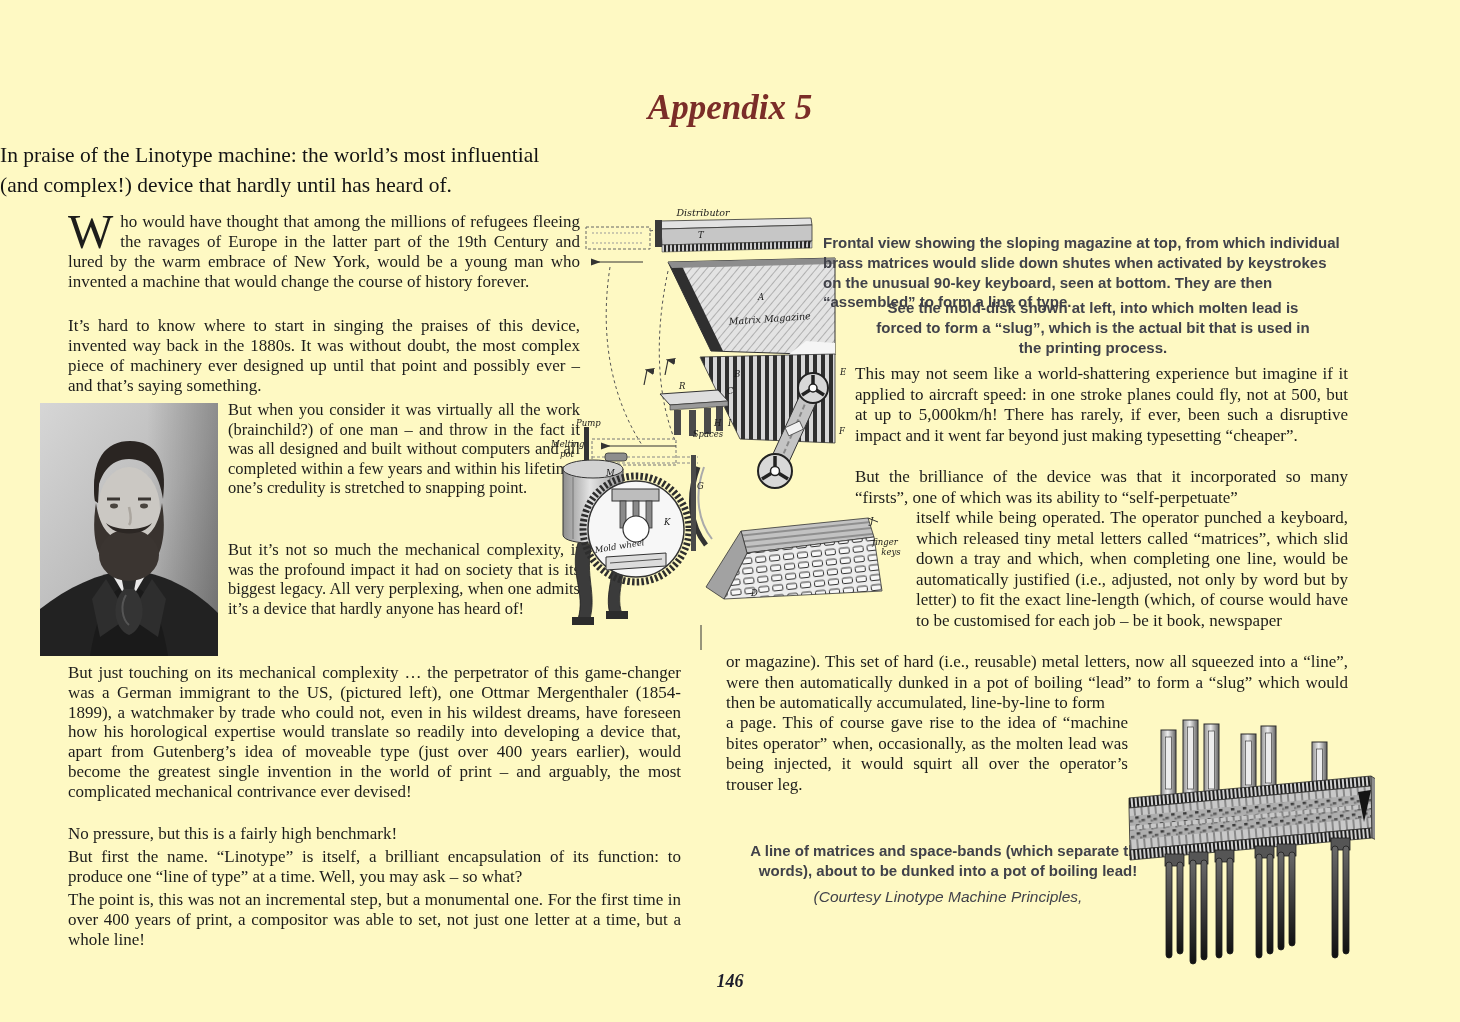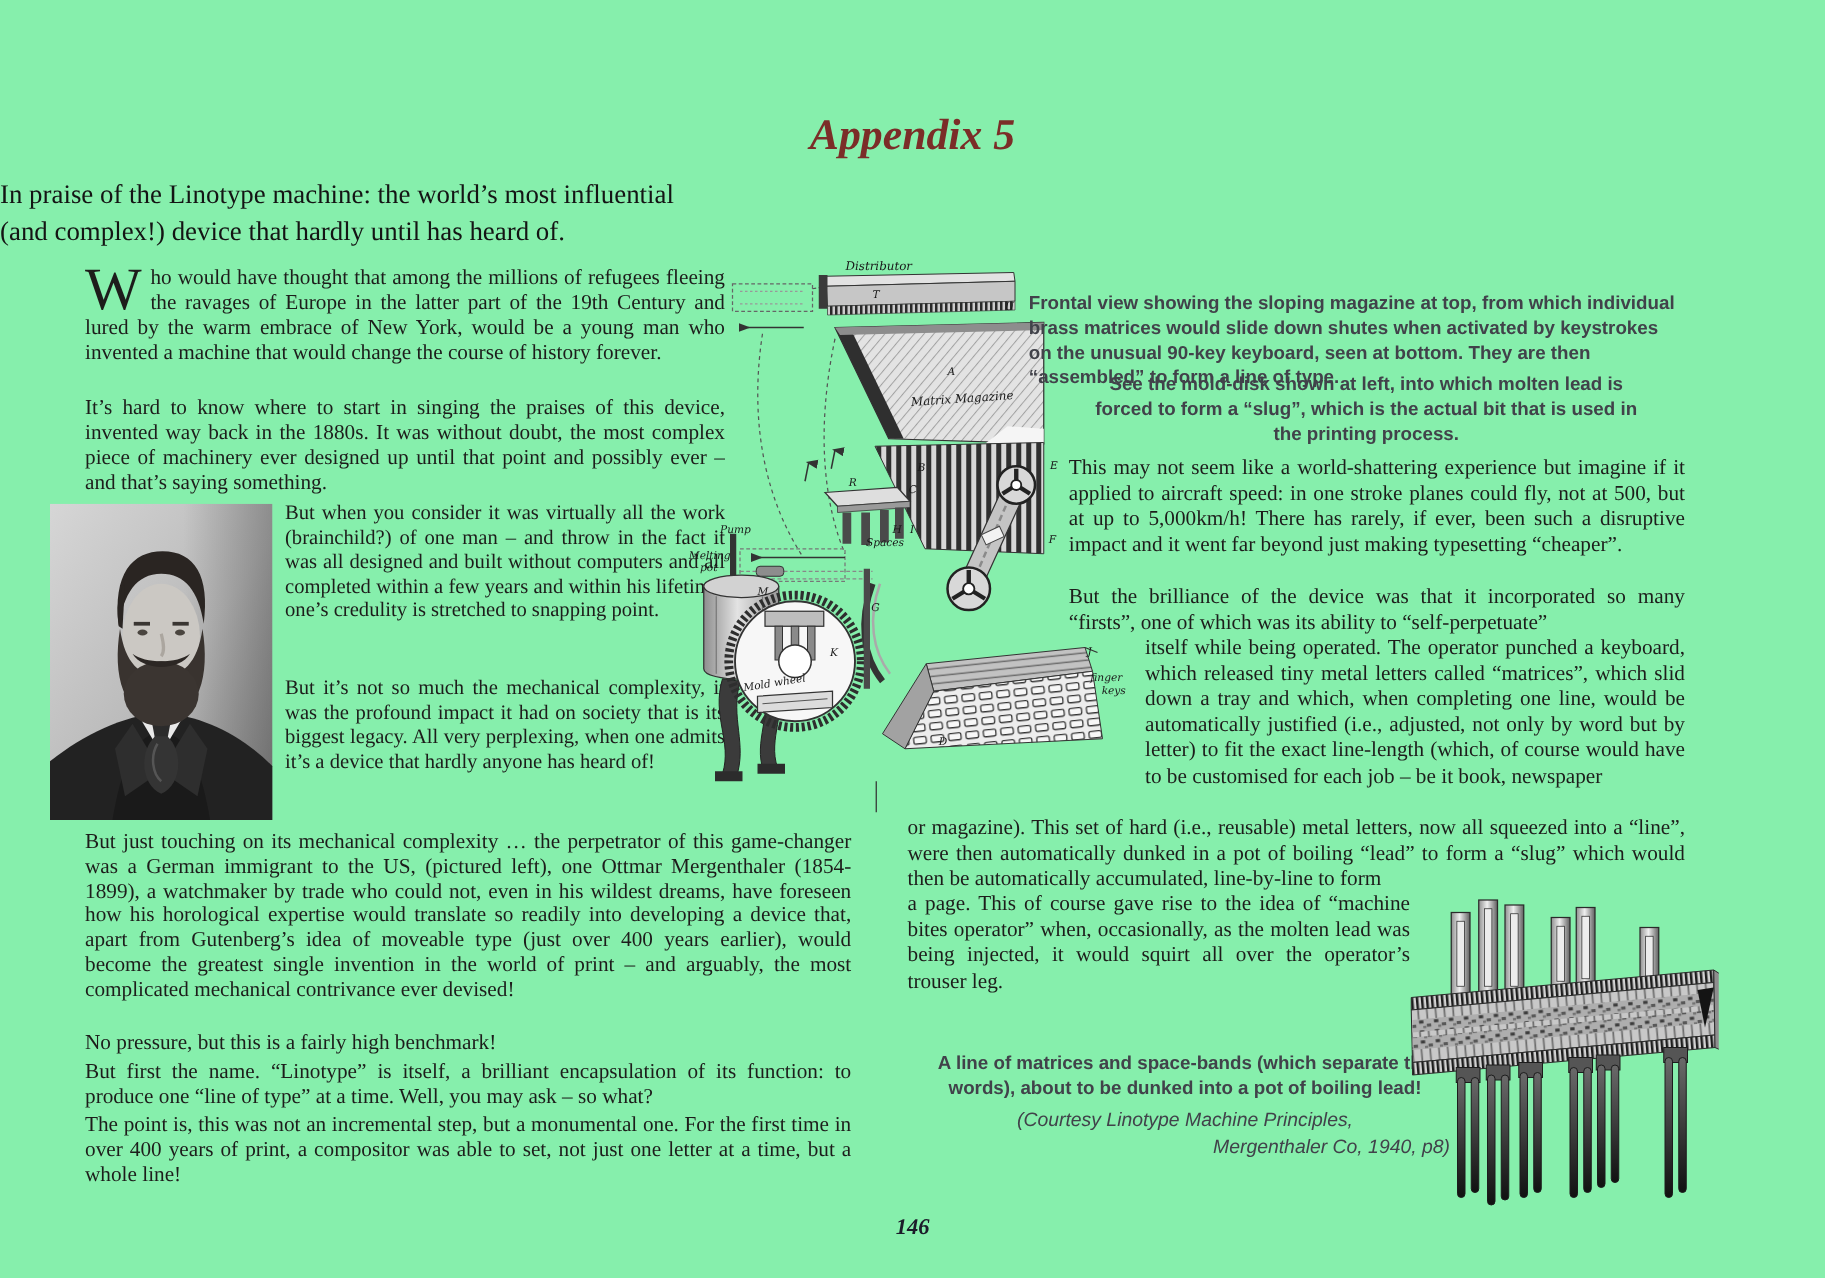--- a/index.html
+++ b/index.html
@@ -1,16 +1,16 @@
 <!DOCTYPE html>
 <html><head>
 <meta charset="utf-8">
 <style>
   html,body{margin:0;padding:0;background:#e9e9e9;}
-  .page{position:relative;width:1460px;height:1022px;background:#86efac;margin:0 auto;
+  .page{position:relative;width:1460px;height:1022px;background:#fef9c3;margin:0 auto;
         font-family:"Liberation Serif",serif;color:#1d1d1b;overflow:hidden;}
   .abs{position:absolute;}
   .just{text-align:justify;text-justify:inter-word;}
   .lserif{font-size:17px;line-height:20px;}
   .lserif-tight{font-size:16.5px;line-height:19.6px;}
   .rserif{font-size:17px;line-height:20.6px;}
   .title{font-style:italic;font-weight:bold;font-size:35px;color:#7b2d28;text-align:center;width:100%;}
   .subtitle{font-size:21.5px;line-height:30px;text-align:left;width:100%;color:#141414;}
   .sansbold{font-family:"Liberation Sans",sans-serif;font-weight:bold;color:#41424a;
             font-size:15px;line-height:19.8px;}
@@ -239,21 +239,20 @@
   <div class="abs sansbold" style="left:868px;top:298px;width:450px;text-align:center;">See the mold-disk shown at left, into which molten lead is forced to form a “slug”, which is the actual bit that is used in the printing process.</div>
 
   <div class="abs just rserif" style="left:855px;top:364px;width:493px;">This may not seem like a world-shattering experience but imagine if it applied to aircraft speed: in one stroke planes could fly, not at 500, but at up to 5,000km/h! There has rarely, if ever, been such a disruptive impact and it went far beyond just making typesetting “cheaper”.</div>
   <div class="abs just rserif" style="left:855px;top:467px;width:493px;">But the brilliance of the device was that it incorporated so many “firsts”, one of which was its ability to “self-perpetuate”</div>
   <div class="abs just rserif" style="left:916px;top:508px;width:432px;">itself while being operated. The operator punched a keyboard, which released tiny metal letters called “matrices”, which slid down a tray and which, when completing one line, would be automatically justified (i.e., adjusted, not only by word but by letter) to fit the exact line-length (which, of course would have to be customised for each job – be it book, newspaper</div>
   <div class="abs just rserif" style="left:726px;top:652px;width:622px;">or magazine). This set of hard (i.e., reusable) metal letters, now all squeezed into a “line”, were then automatically dunked in a pot of boiling “lead” to form a “slug” which would then be automatically accumulated, line-by-line to form</div>
   <div class="abs just rserif" style="left:726px;top:713px;width:402px;">a page. This of course gave rise to the idea of “machine bites operator” when, occasionally, as the molten lead was being injected, it would squirt all over the operator’s trouser leg.</div>
 
   <div class="abs sansbold" style="left:736px;top:841px;width:424px;text-align:center;">A line of matrices and space-bands (which separate the words), about to be dunked into a pot of boiling lead!</div>
   <div class="abs sansital" style="left:736px;top:886px;width:424px;text-align:center;">(Courtesy Linotype Machine Principles,</div>
-  <div class="abs sansital" style="left:736px;top:907px;width:424px;text-align:right;">Mergenthaler Co, 1940, p8)</div>
 
   <div class="abs" style="left:1125px;top:712px;width:250px;height:253px;">
     <svg width="250" height="253" viewBox="0 0 250 253">
       <defs>
         <linearGradient id="sbG" x1="0" y1="0" x2="1" y2="0">
           <stop offset="0" stop-color="#8f8f8f"></stop>
             <stop offset="0.45" stop-color="#efefef"></stop>
             <stop offset="1" stop-color="#5f5f5f"></stop>
         </linearGradient>
         <linearGradient id="fkG" x1="0" y1="0" x2="0" y2="1">

